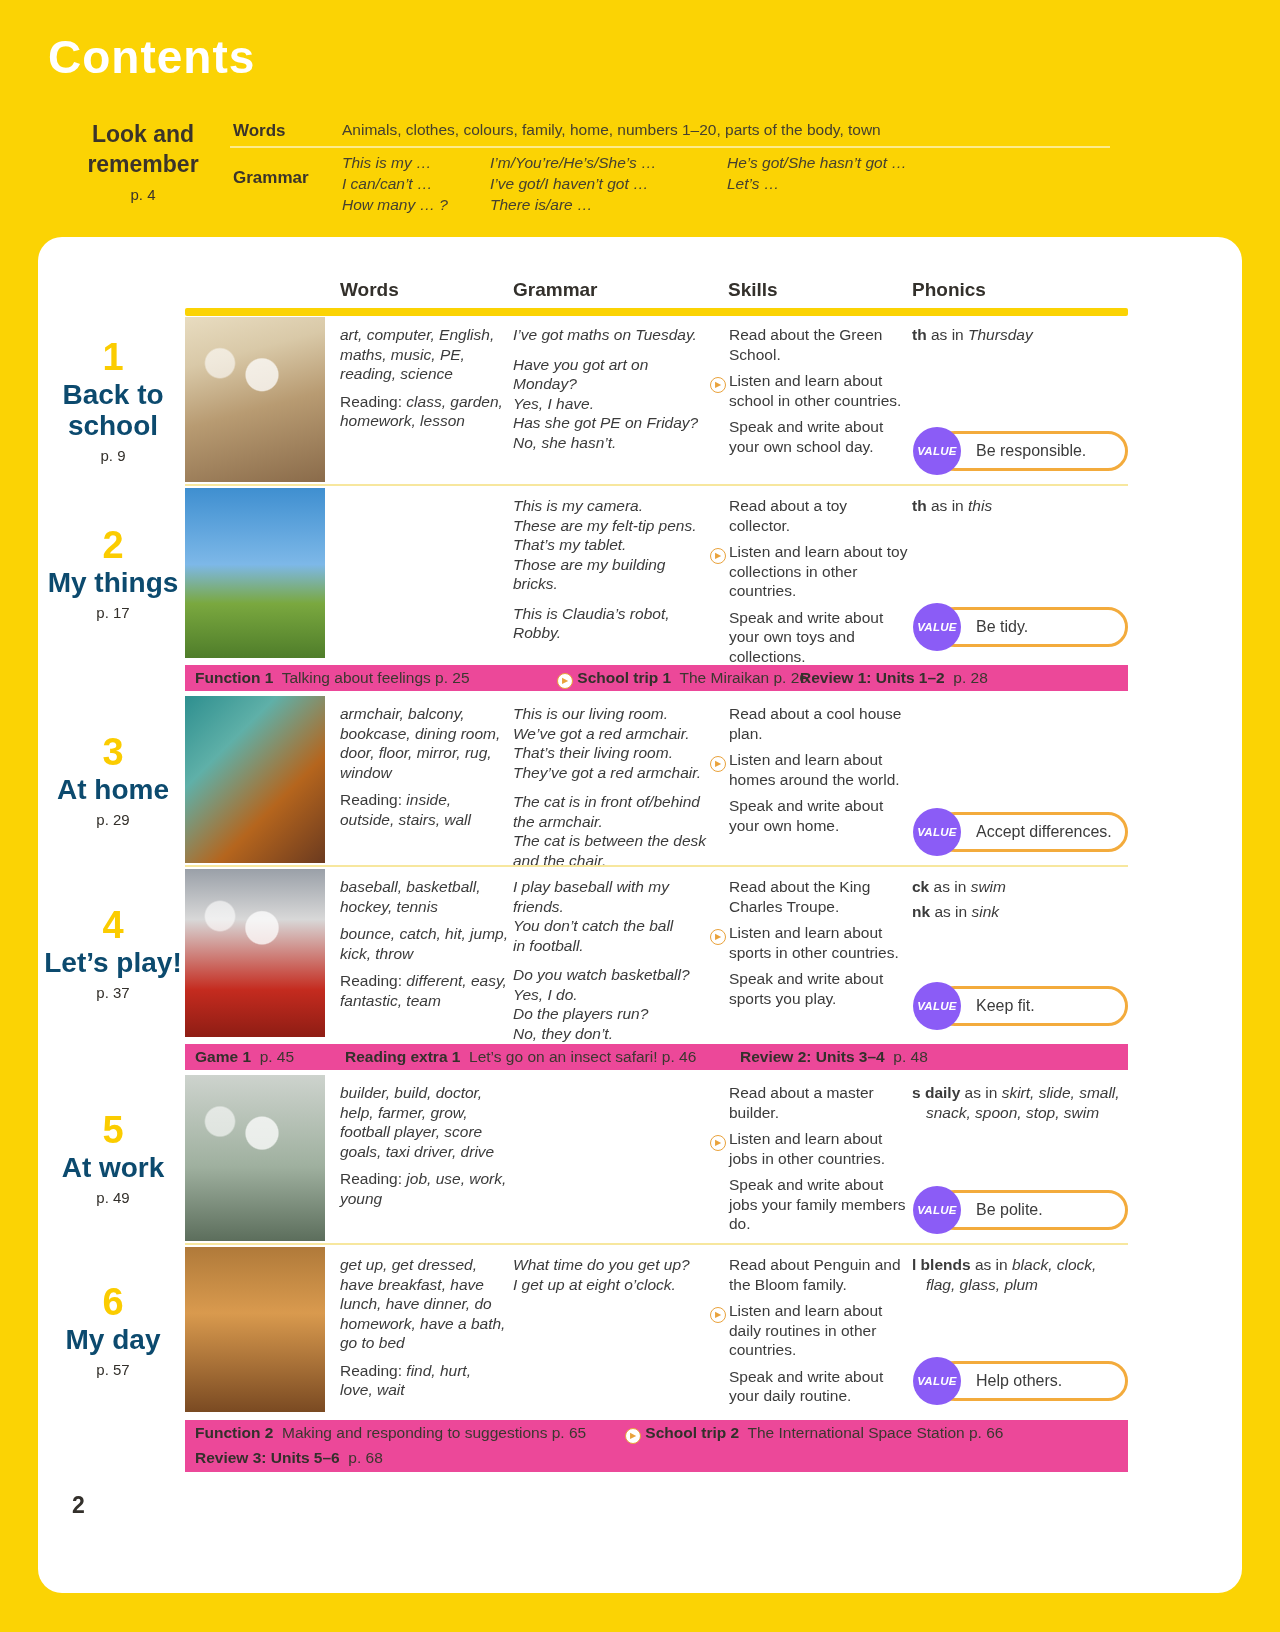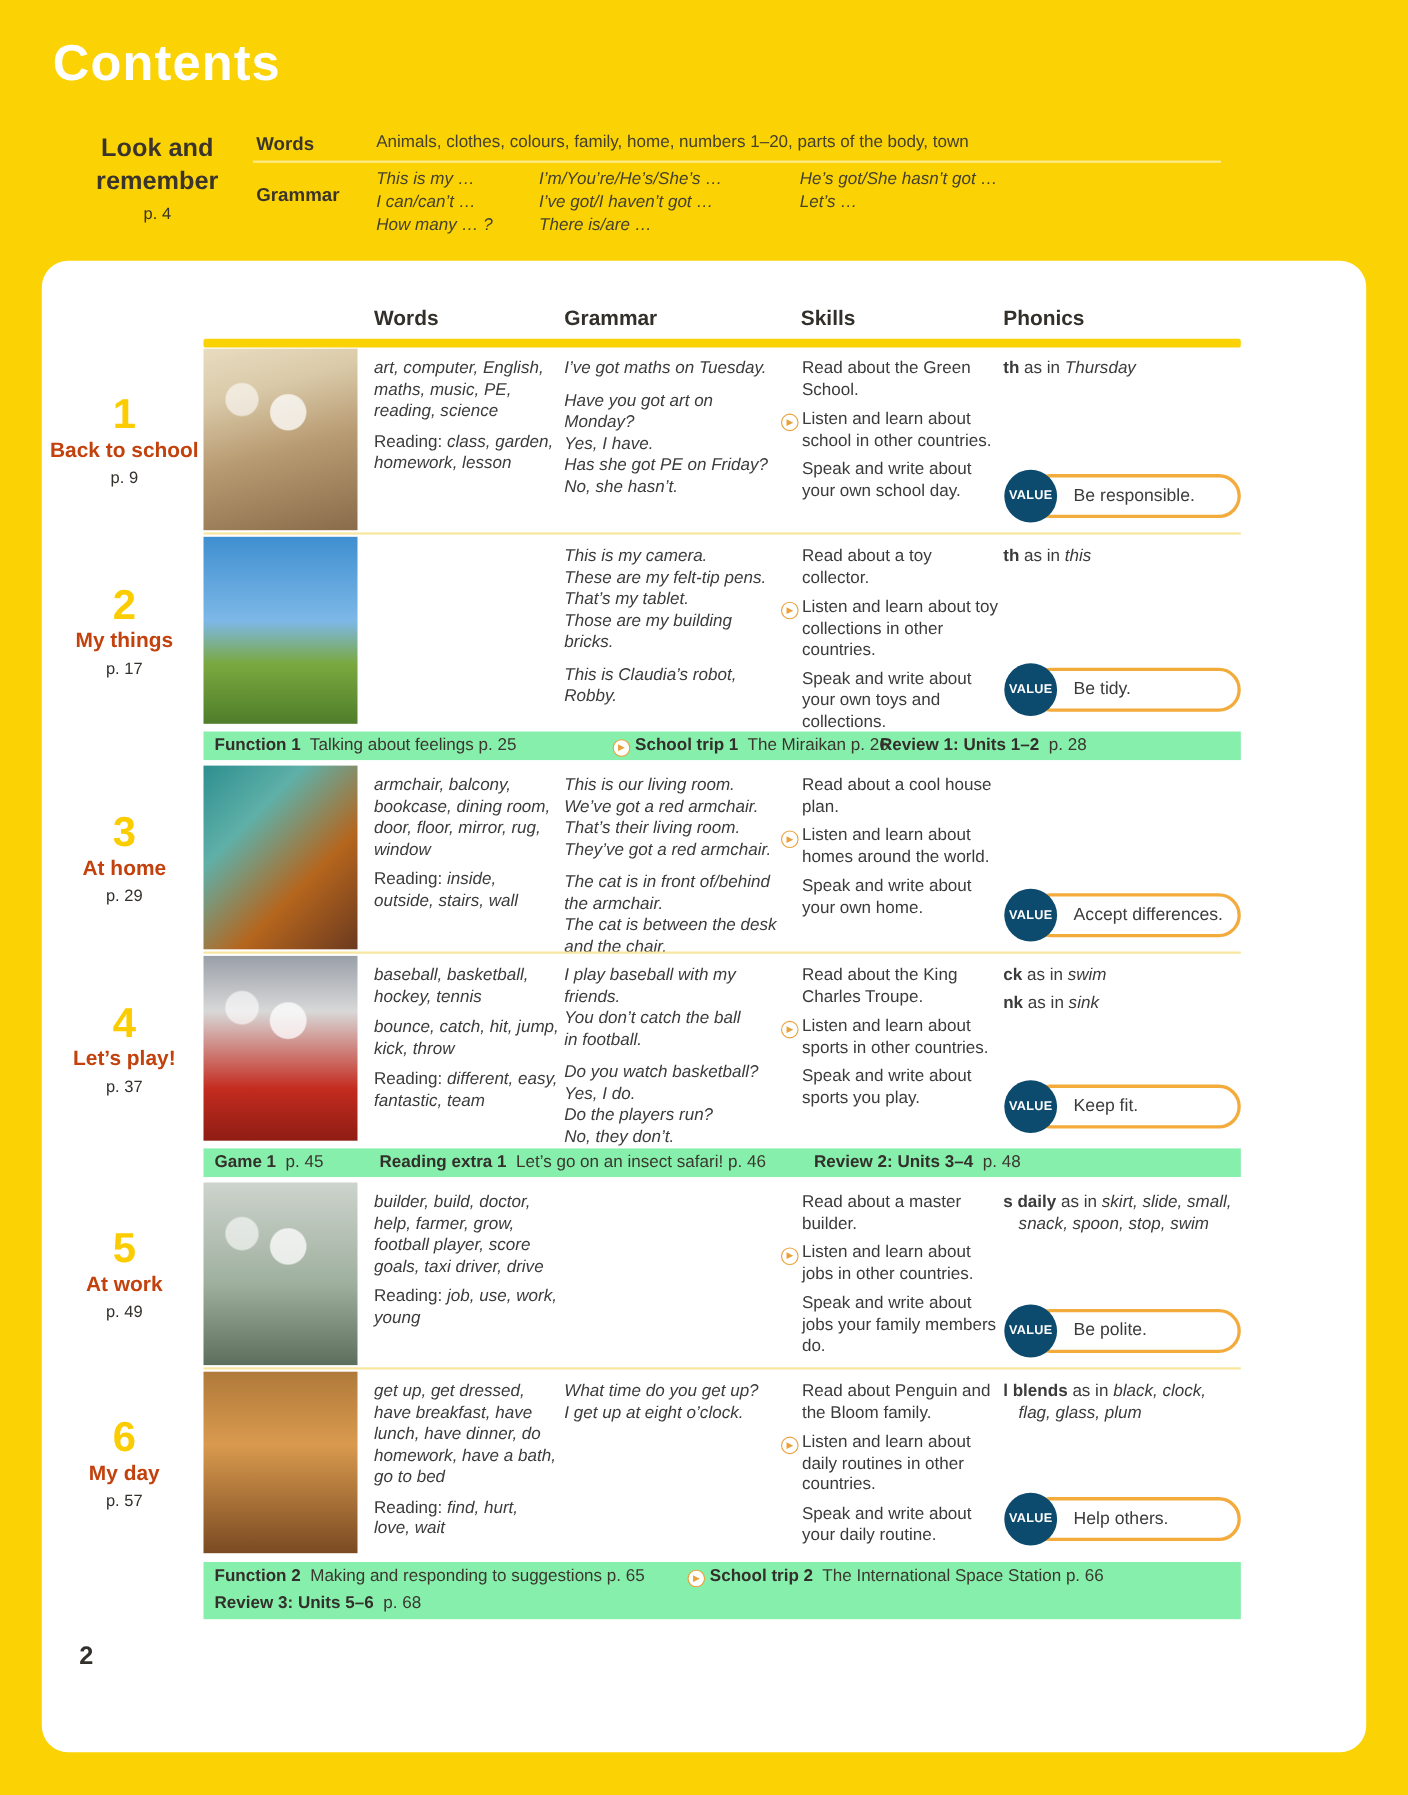--- a/index.html
+++ b/index.html
@@ -60,21 +60,21 @@
   .unit { position:relative; width:1090px; }
   .unit.sep::before {
     content:""; position:absolute; left:147px; right:0; top:-2px; height:2px;
     background:#F7E79E;
   }
   .u-label {
     position:absolute; left:0; top:50%; transform:translateY(-50%);
     width:150px; text-align:center;
   }
   .u-num  { font-size:38px; font-weight:bold; color:#FBCC00; line-height:1; }
-  .u-name { font-size:19px; font-weight:bold; color:#c2410c; line-height:1.12; margin-top:3px; }
+  .u-name { font-size:28px; font-weight:bold; color:#0c4a6e; line-height:1.12; margin-top:3px; }
   .u-page { font-size:15px; color:#33302B; margin-top:6px; }
   .u-img {
     position:absolute; left:147px; top:2px; width:140px; height:calc(100% - 6px);
   }
   .img1 { background:linear-gradient(165deg,#e8dcc0 0%,#d9c9a8 25%,#b89b72 55%,#8a6b4a 100%);}
   .img1::after,.img4::after,.img5::after {
     content:""; position:absolute; inset:0;
     background:radial-gradient(circle at 55% 35%, rgba(255,255,255,.75) 0 12%, transparent 13%),
                radial-gradient(circle at 25% 28%, rgba(255,255,255,.6) 0 9%, transparent 10%);
   }
@@ -107,29 +107,29 @@
   
   .value { position:absolute; right:0; bottom:12px; width:215px; height:46px; }
   .value .pill {
     position:absolute; left:22px; right:0; top:3px; bottom:3px;
     border:3px solid #F3AB3C; border-radius:22px; background:#fff;
     display:flex; align-items:center; padding-left:38px;
     font-size:16px; color:#3B3B3B;
   }
   .value .badge {
     position:absolute; left:0; top:-1px; width:48px; height:48px;
-    background:#0c4a6e; border-radius:50%; color:#fff;
-    font-weight:bold; font-size:11.5px; letter-spacing:.3px;
+    background:#8b5cf6; border-radius:50%; color:#fff;
+    font-style:italic; font-weight:bold; font-size:11.5px; letter-spacing:.3px;
     display:flex; align-items:center; justify-content:center; z-index:2;
   }
 
   
   .band {
     position:relative; margin-left:147px; width:943px; height:26px;
-    background:#86efac;
+    background:#ec4899;
   }
   .band.tall { height:52px; }
   .band .it { position:absolute; top:4px; font-size:15.5px; white-space:nowrap; color:#3B372F; }
   .band .it b { color:#33302B; }
   .band .row2 { top:29px; }
 
   .page-num {
     position:absolute; left:72px; top:1492px;
     font-size:23px; font-weight:bold; color:#33302B;
   }

